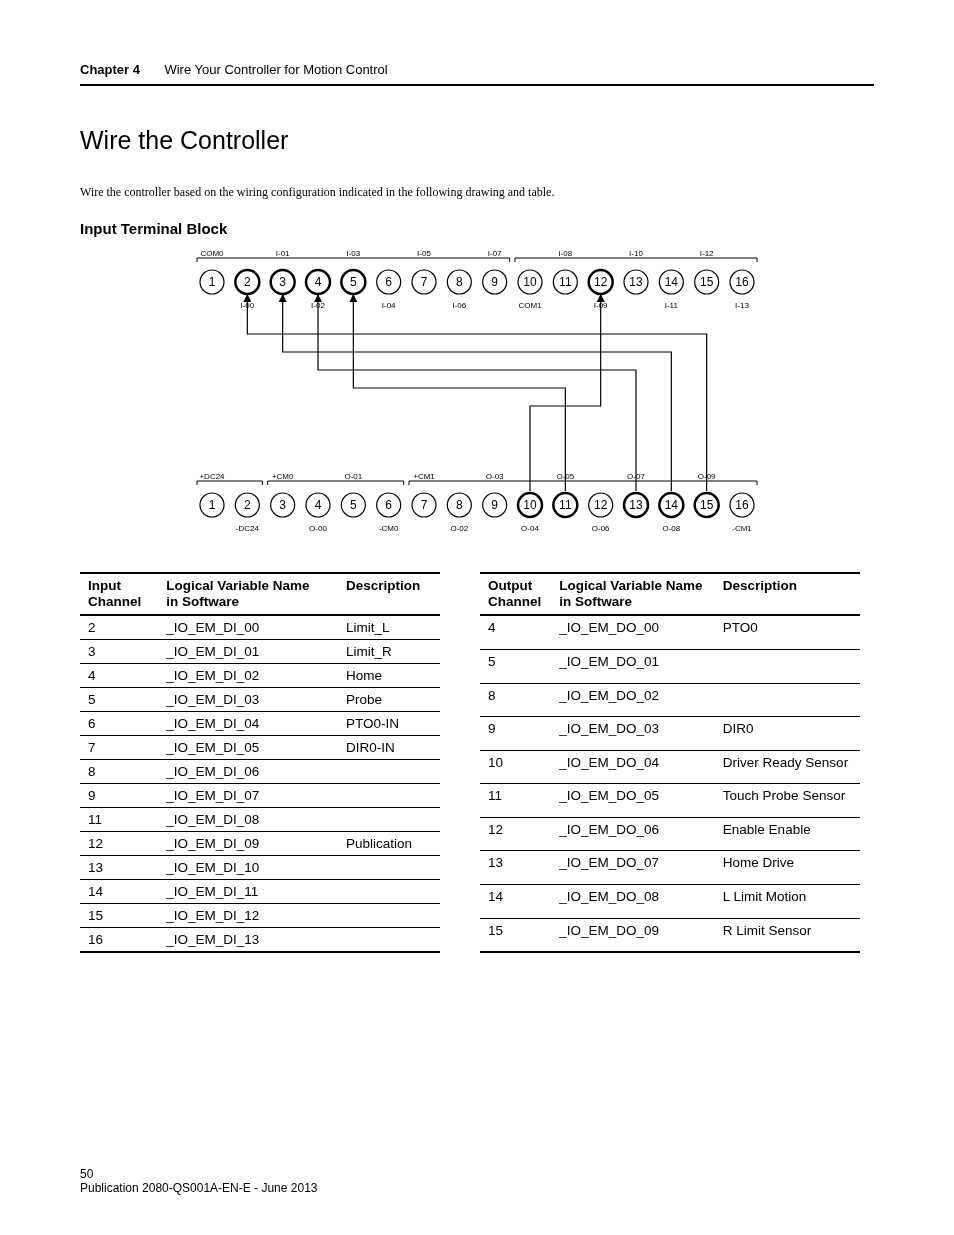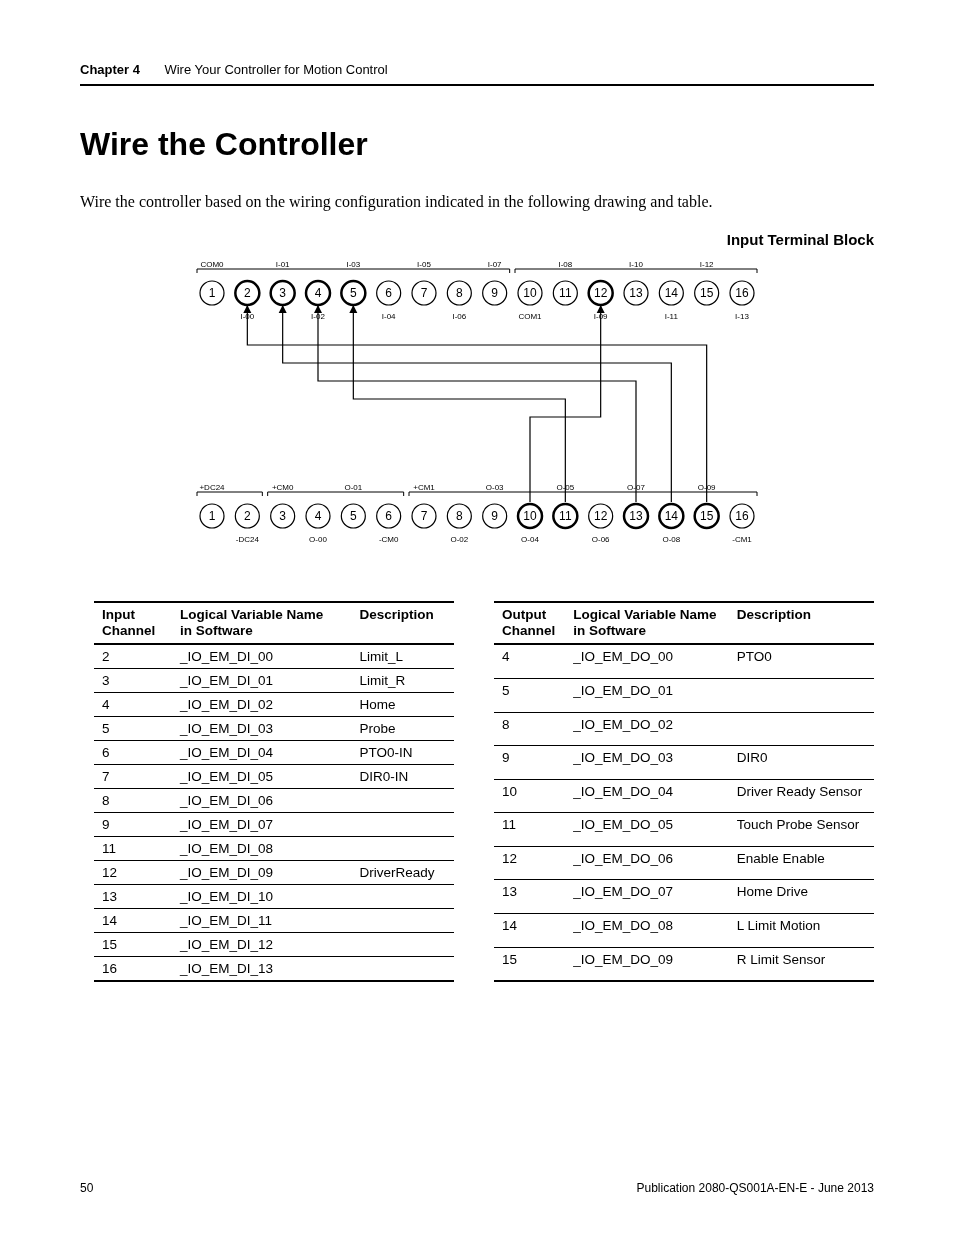--- a/index.html
+++ b/index.html
@@ -25,48 +25,48 @@
   }
   .chapter-label {
     font-weight: bold;
     font-size: 13px;
   }
   .chapter-title {
     font-size: 13px;
     margin-left: 20px;
   }
   h1 {
-    font-size: 32px;
-    font-weight: bold;
+    font-size: 25px;
+    font-weight: normal;
     margin: 0 0 30px 0;
     font-family: Arial, sans-serif;
   }
   .intro {
     font-family: Georgia, "Times New Roman", serif;
-    font-size: 16px;
+    font-size: 12px;
     margin-bottom: 20px;
   }
   .diagram-title {
-    text-align: right;
+    text-align: left;
     font-weight: bold;
     font-size: 15px;
     margin: 10px 0;
   }
   .diagram {
     width: 570px;
     margin: 0 auto;
     position: relative;
   }
   svg { display: block; }
 
   .tables {
     display: flex;
     gap: 40px;
-    margin-top: 43px;
-    justify-content: flex-end;
+    margin-top: 25px;
+    justify-content: flex-start;
   }
   table {
     border-collapse: collapse;
     font-size: 13.5px;
     font-family: "Helvetica Neue", Helvetica, Arial, sans-serif;
   }
   table.in-table { width: 360px; }
   table.out-table { width: 380px; }
   th, td {
     text-align: left;
@@ -84,20 +84,21 @@
 
   .footer {
     position: absolute;
     bottom: 40px;
     left: 80px;
     right: 80px;
     font-size: 12px;
     font-family: "Helvetica Neue", Helvetica, Arial, sans-serif;
     display: flex;
     justify-content: space-between;
+    flex-direction: column;
   }
 </style>
 </head>
 <body>
 
 <div class="page">
   <div class="header-line">
     <span class="chapter-label">Chapter 4</span>
     <span class="chapter-title">Wire Your Controller for Motion Control</span>
   </div>
@@ -276,21 +277,21 @@
             <td></td>
           </tr>
           <tr>
             <td>11</td>
             <td>_IO_EM_DI_08</td>
             <td></td>
           </tr>
           <tr>
             <td>12</td>
             <td>_IO_EM_DI_09</td>
-            <td>DriverReady</td>
+            <td>Publication</td>
           </tr>
           <tr>
             <td>13</td>
             <td>_IO_EM_DI_10</td>
             <td></td>
           </tr>
           <tr>
             <td>14</td>
             <td>_IO_EM_DI_11</td>
             <td></td>

